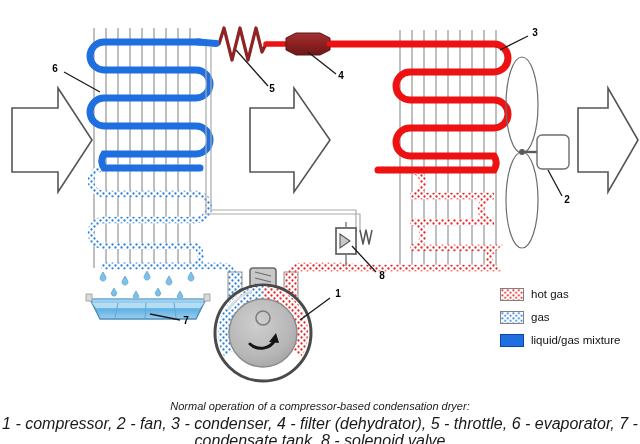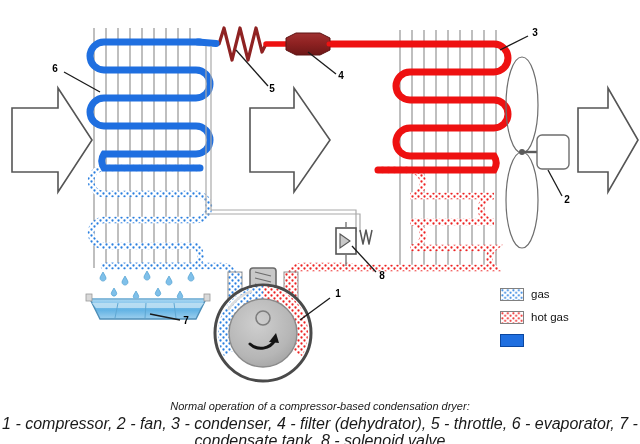--- a/index.html
+++ b/index.html
@@ -213,32 +213,33 @@
     <text class="num" x="535" y="36" text-anchor="middle">3</text>
     <text class="num" x="567" y="203" text-anchor="middle">2</text>
     <text class="num" x="338" y="297" text-anchor="middle">1</text>
     <text class="num" x="382" y="279" text-anchor="middle">8</text>
     <text class="num" x="186" y="324" text-anchor="middle">7</text>
   </g>
 </svg>
 
 <div class="legend">
   <div class="legend-row">
+    <svg class="sw sw-hot" viewBox="0 0 24 13" preserveAspectRatio="none">
+      <rect width="24" height="13" fill="url(#dotsRed)"></rect>
+    </svg>
+    <span class="legend-label">hot gas</span>
+  </div>
+  <div class="legend-row">
     <svg class="sw sw-gas" viewBox="0 0 24 13" preserveAspectRatio="none">
       <rect width="24" height="13" fill="url(#dotsBlue)"></rect>
     </svg>
     <span class="legend-label">gas</span>
   </div>
   <div class="legend-row">
-    <svg class="sw sw-hot" viewBox="0 0 24 13" preserveAspectRatio="none">
-      <rect width="24" height="13" fill="url(#dotsRed)"></rect>
-    </svg>
-    <span class="legend-label">hot gas</span>
-  </div>
-  <div class="legend-row">
     <span class="sw sw-mix"></span>
+    <span class="legend-label">liquid/gas mixture</span>
   </div>
 </div>
 
 <div class="caption">
   <div>Normal operation of a compressor-based condensation dryer:</div>
   <div class="l2">1 - compressor, 2 - fan, 3 - condenser, 4 - filter (dehydrator), 5 - throttle, 6 - evaporator, 7 - condensate tank, 8 - solenoid valve</div>
 </div>
 
 </body></html>

